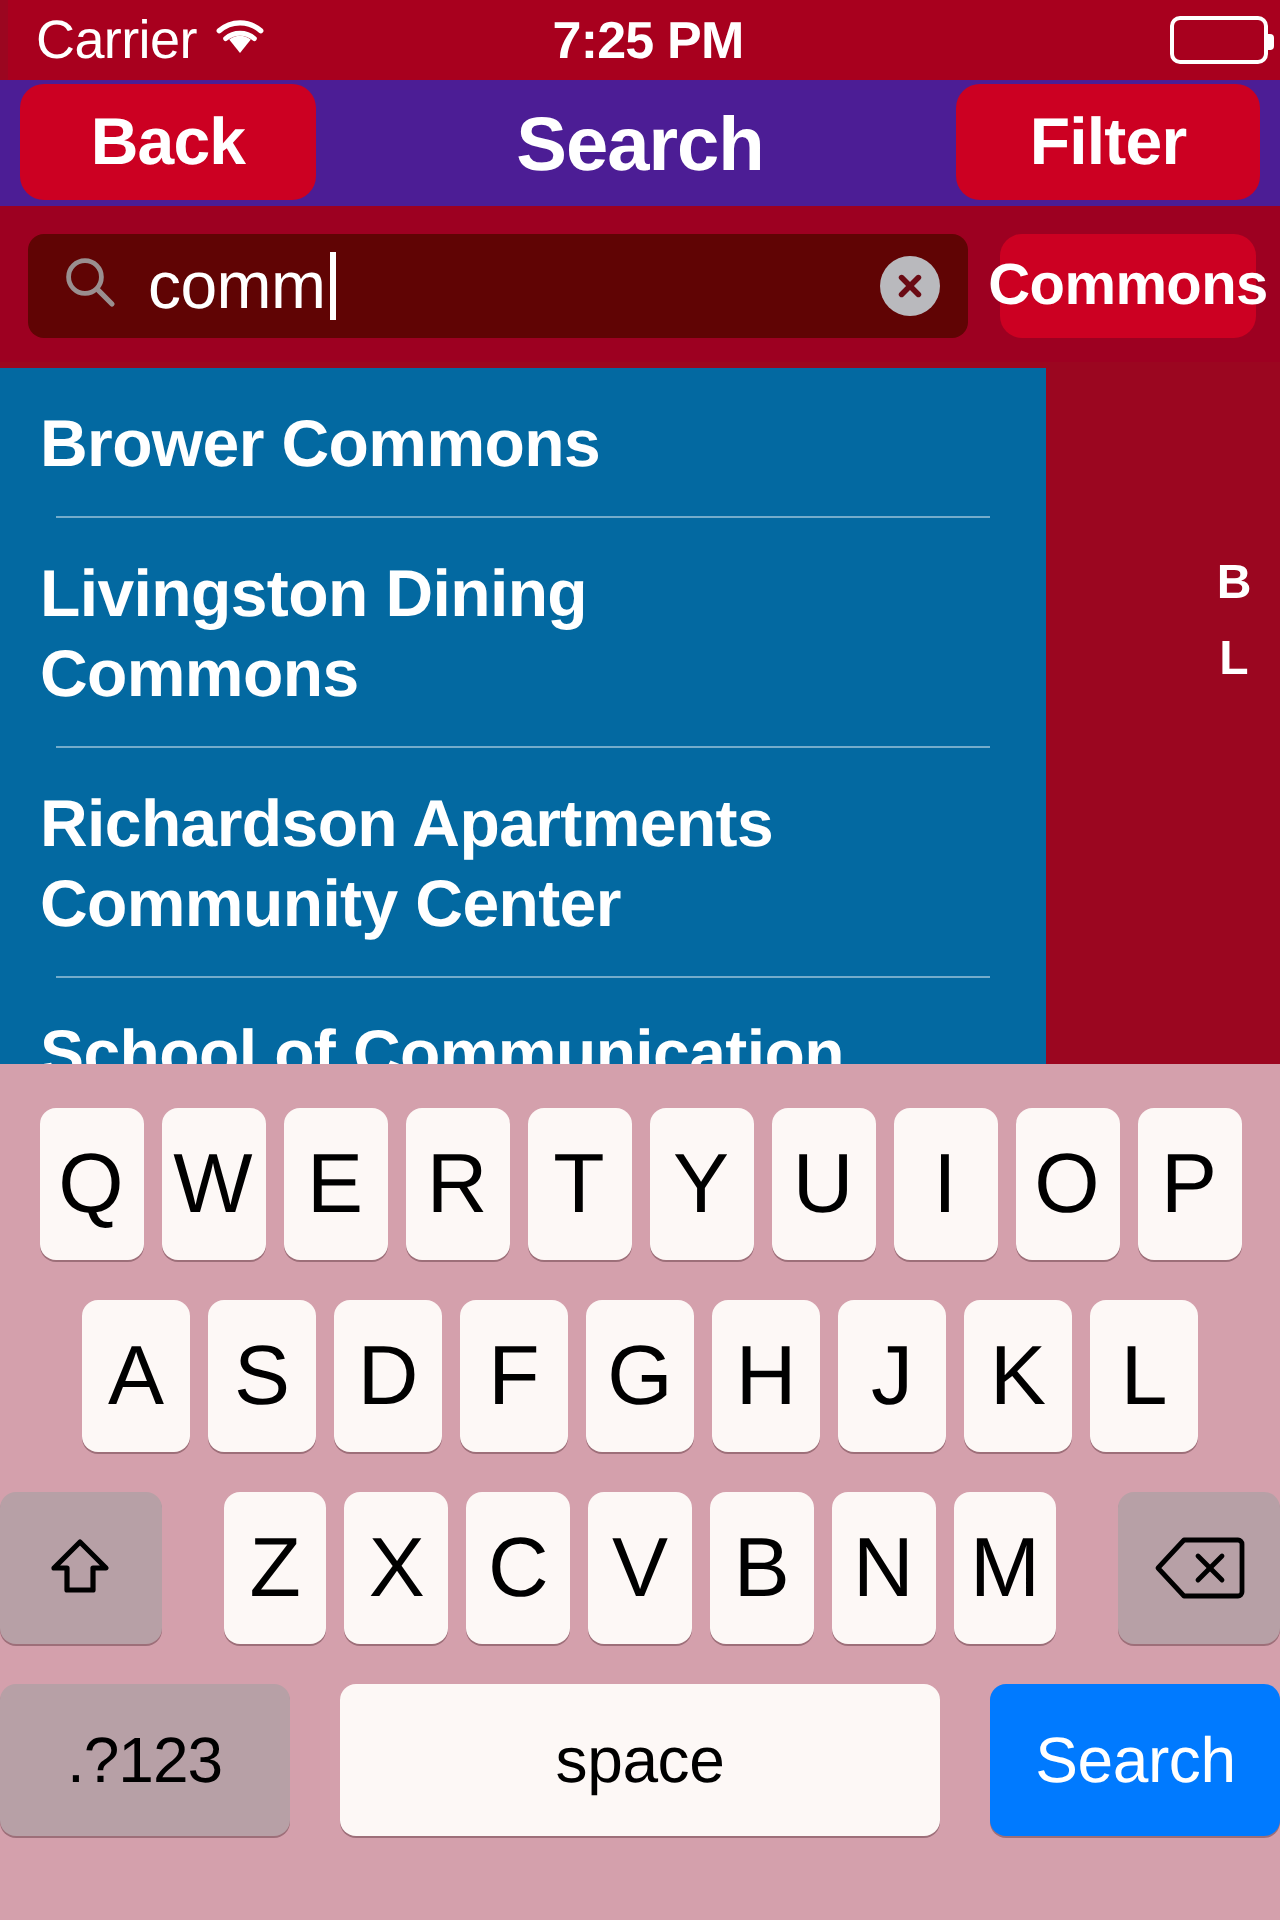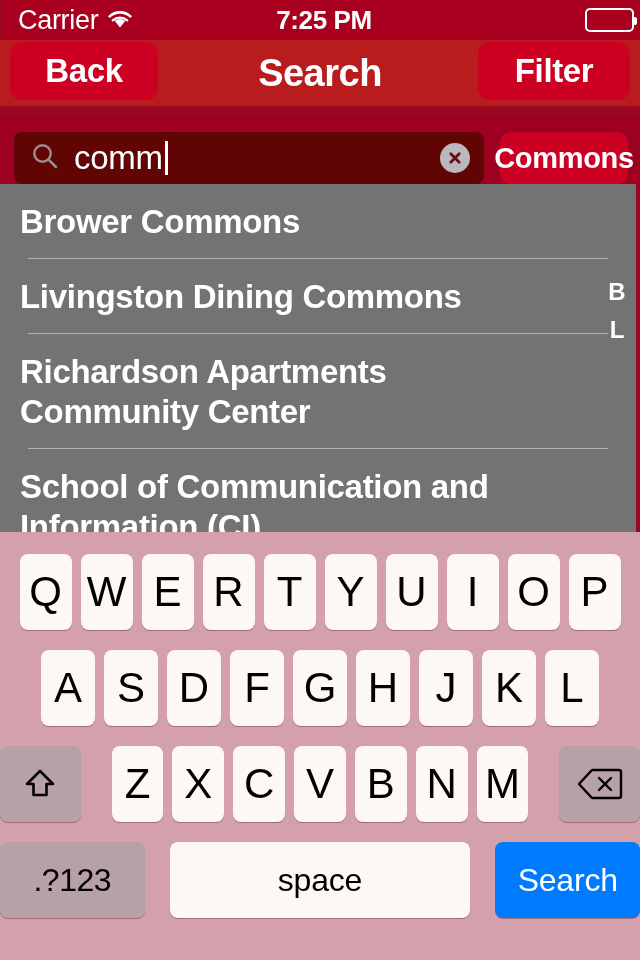--- a/index.html
+++ b/index.html
@@ -48,21 +48,21 @@
   .battery-nub {
     position: absolute; right: -5px; top: 7px;
     width: 4px; height: 8px; background: #ffffff;
     border-radius: 0 2px 2px 0;
   }
 
   
   #nav-bar {
     position: absolute; top: 40px; left: 0;
     width: 640px; height: 66px;
-    background: #b91c1c;
+    background: #4c1d95;
     display: flex; align-items: center;
   }
   #nav-title {
     position: absolute; left: 0; right: 0;
     text-align: center;
     color: #ffffff;
     font-size: 38px; font-weight: bold;
     letter-spacing: -0.5px;
   }
   .nav-btn {
@@ -77,21 +77,21 @@
     letter-spacing: -0.4px;
     padding: 0;
     cursor: pointer;
     display: flex; align-items: center; justify-content: center;
   }
   #back-button { left: 10px; top: 2px; width: 148px; height: 58px; }
   #filter-button { right: 10px; top: 2px; width: 152px; height: 58px; }
 
   
   #search-bar-row {
-    position: absolute; top: 118px; left: 0;
+    position: absolute; top: 103px; left: 0;
     width: 640px; height: 78px;
     background: #9d0021;
     text-decoration: underline;
   }
   #search-field {
     position: absolute; left: 14px; top: 14px;
     width: 470px; height: 52px;
     background: #600404;
     border-radius: 8px;
     display: flex; align-items: center;
@@ -128,22 +128,22 @@
     border: none; border-radius: 11px;
     font-family: "Liberation Sans", sans-serif;
     font-size: 29px; font-weight: bold; letter-spacing: -0.3px;
     cursor: pointer;
     display: flex; align-items: center; justify-content: center;
   }
 
   
   #results-list {
     position: absolute; top: 184px; left: 0;
-    width: 636px; height: 348px;
-    background: #737373;
+    width: 523px; height: 348px;
+    background: #0369a1;
     overflow: hidden;
   }
   .result-row {
     position: relative;
     padding: 18px 88px 16px 20px;
     cursor: pointer;
   }
   .result-label {
     color: #ffffff;
     font-size: 33px;

